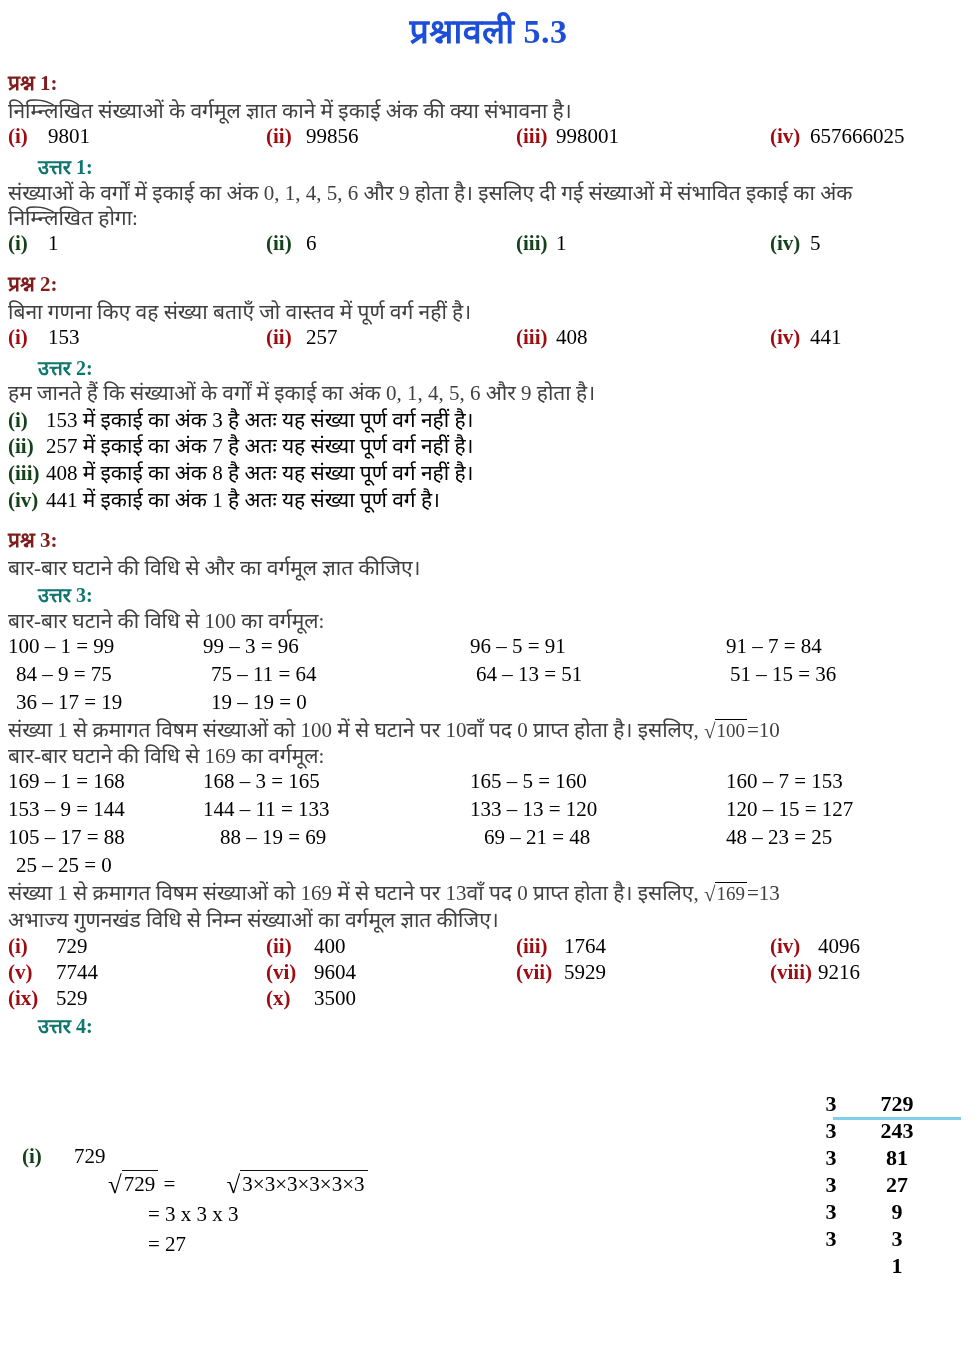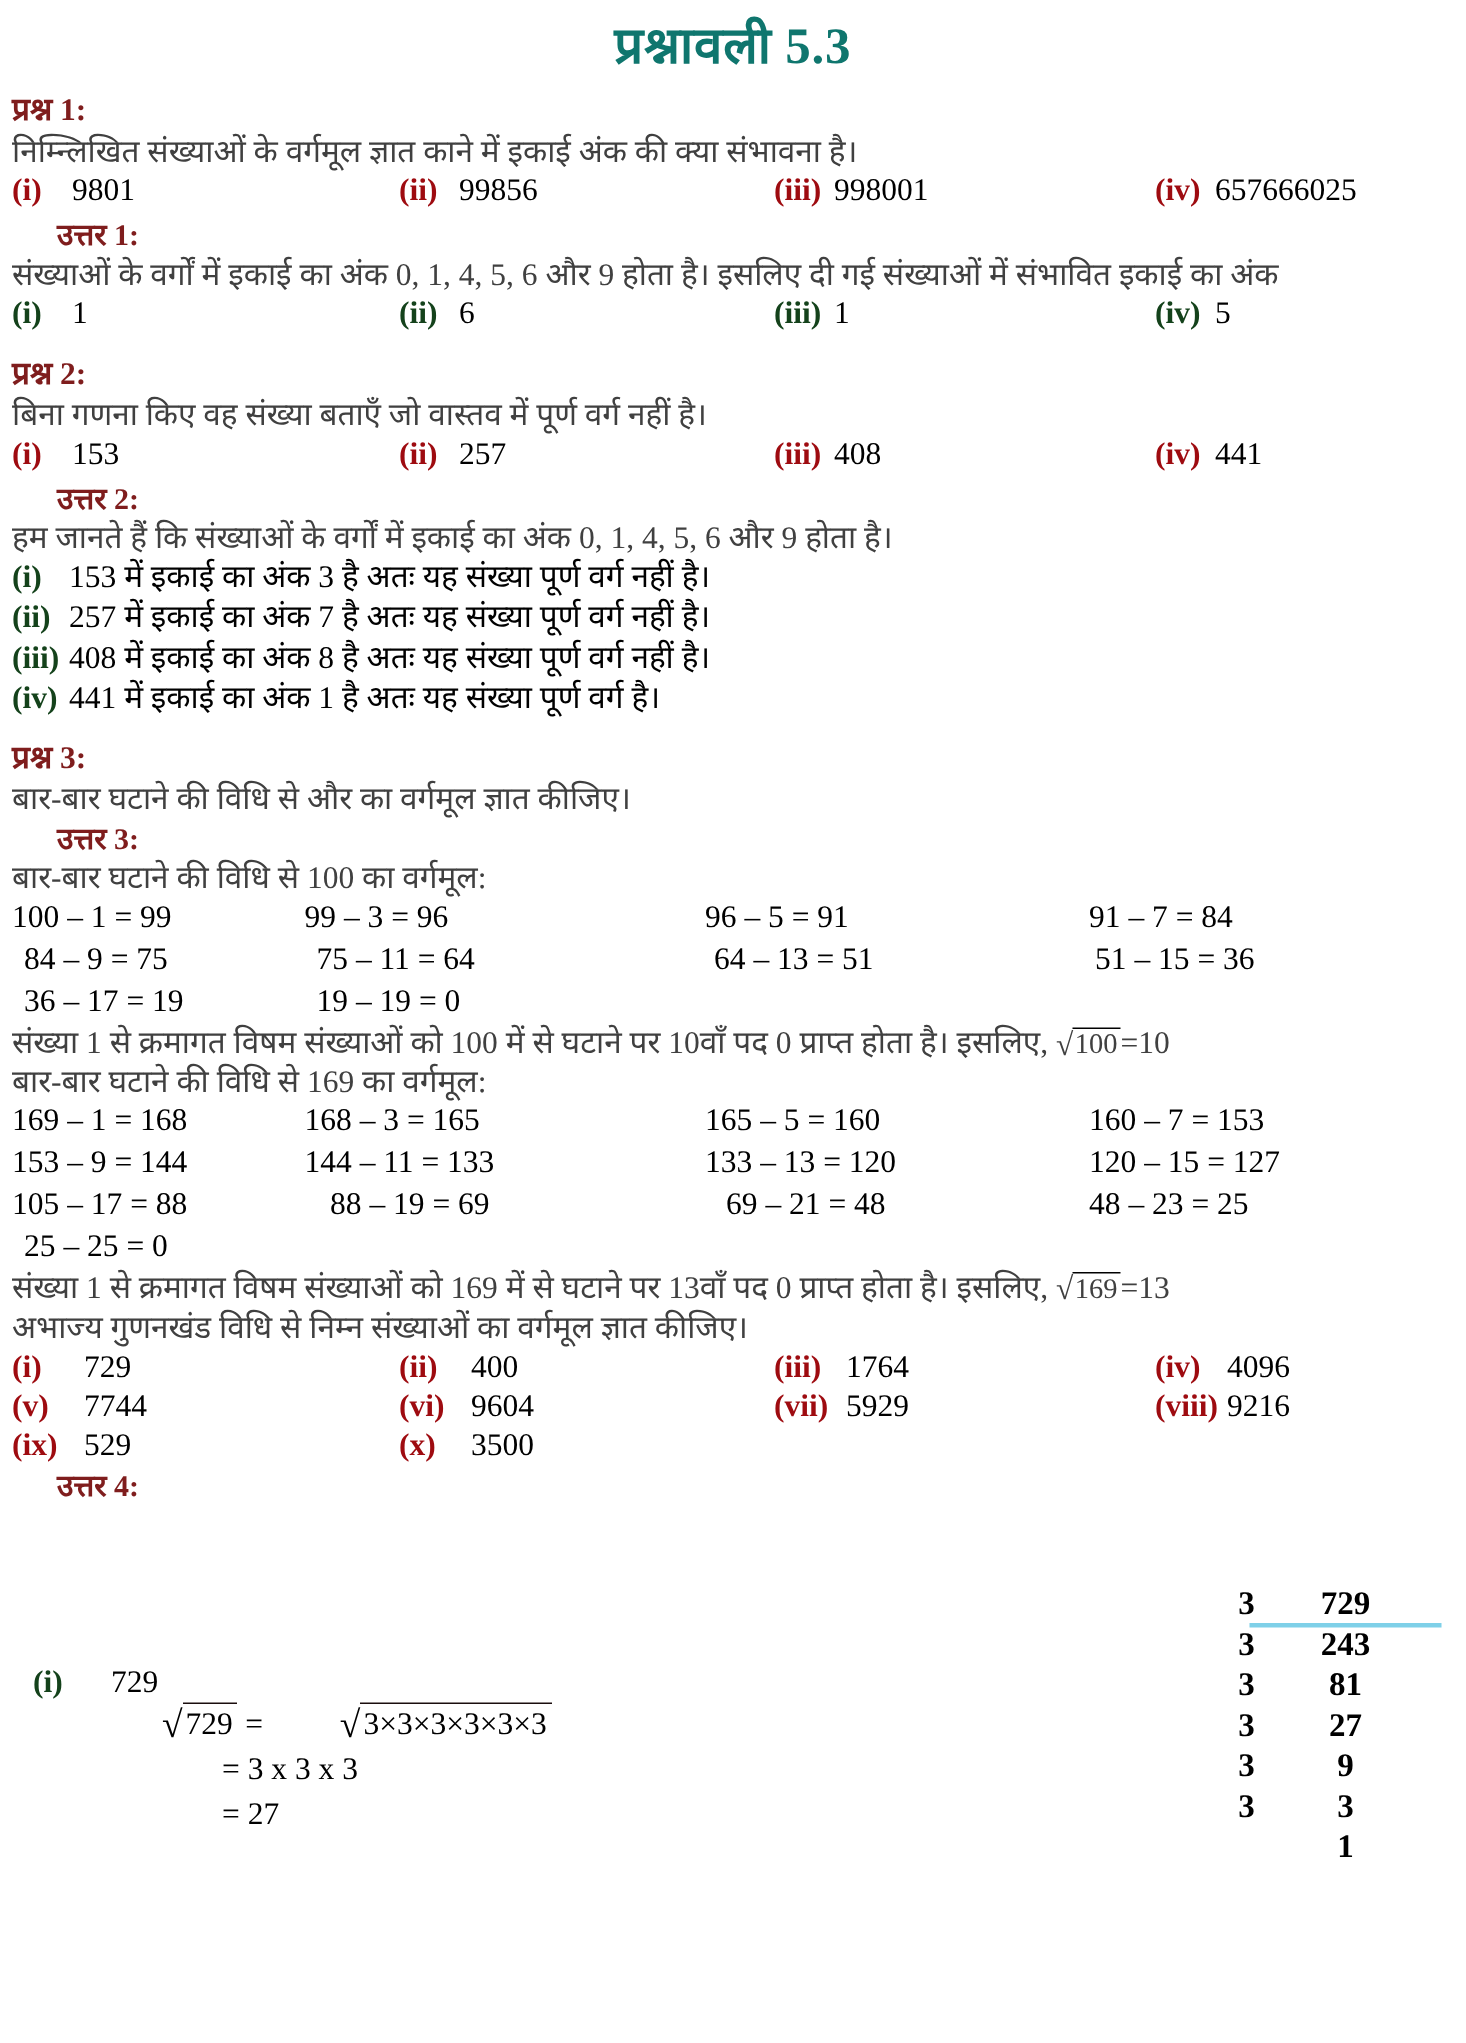--- a/index.html
+++ b/index.html
@@ -18,38 +18,38 @@
   .page {
     position: relative;
     width: 977px;
     height: 1362px;
     padding: 0;
   }
 
   
   .doc-title {
     text-align: center;
-    color: #0f766e;
+    color: #1d4ed8;
     font-size: 34px;
     font-weight: 700;
     letter-spacing: 0.5px;
-    margin: 12px 0 10px 0;
+    margin: 12px 0 20px 0;
     line-height: 1.15;
   }
 
   
   .q-heading {
     color: #7f1d1d;
     font-weight: 700;
     font-size: 21px;
     margin: 0 0 1px 8px;
     line-height: 1.22;
   }
   .a-heading {
-    color: #7f1d1d;
+    color: #0f766e;
     font-weight: 700;
     font-size: 20px;
     margin: 2px 0 1px 38px;
     line-height: 1.22;
   }
 
   
   .body-line {
     font-size: 21px;
     line-height: 1.26;
@@ -249,20 +249,21 @@
     <span class="opt c3 rn-red">
       <span class="num numw">(iii)</span><span class="val">998001</span>
     </span>
     <span class="opt c4 rn-red">
       <span class="num numw">(iv)</span><span class="val">657666025</span>
     </span>
   </div>
 
   <div class="a-heading">उत्तर 1:</div>
   <div class="body-line tight">संख्याओं के वर्गों में इकाई का अंक 0, 1, 4, 5, 6 और 9 होता है। इसलिए दी गई संख्याओं में संभावित इकाई का अंक</div>
+  <div class="body-line tight">निम्न्लिखित होगा:</div>
 
   <div class="opt-row">
     <span class="opt c1 rn-green">
       <span class="num numw">(i)</span><span class="val">1</span>
     </span>
     <span class="opt c2 rn-green">
       <span class="num numw">(ii)</span><span class="val">6</span>
     </span>
     <span class="opt c3 rn-green">
       <span class="num numw">(iii)</span><span class="val">1</span>

